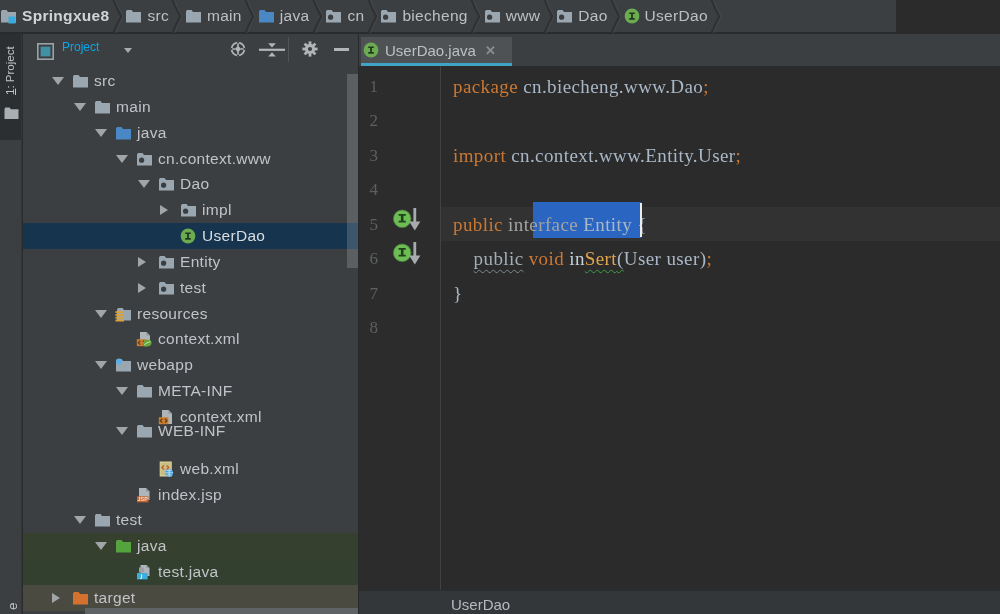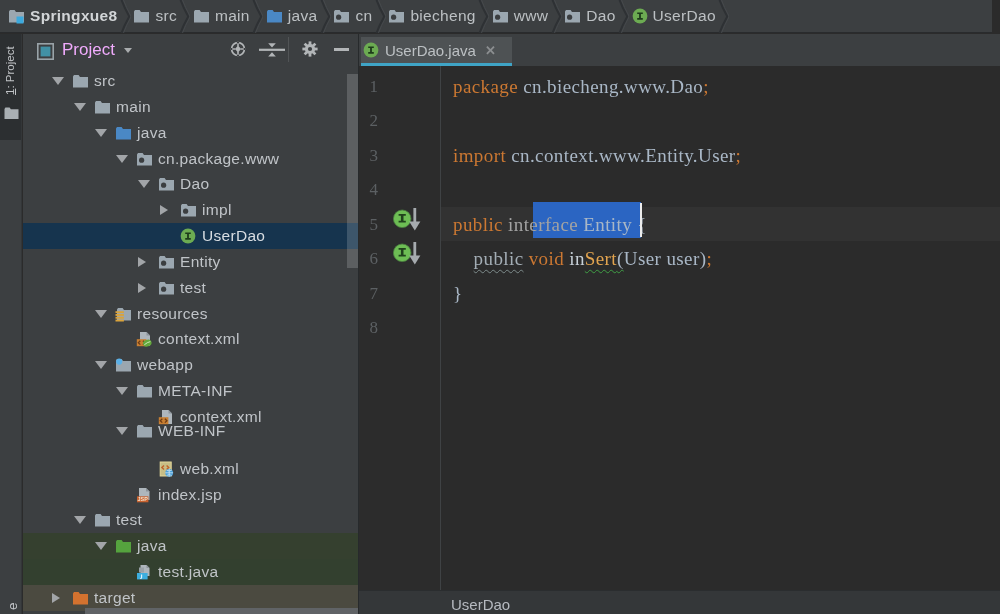--- a/index.html
+++ b/index.html
@@ -1,36 +1,36 @@
 <!DOCTYPE html>
 <html><head><meta charset="utf-8"><style>
 * { margin:0; padding:0; box-sizing:border-box; }
 html,body { width:1000px; height:614px; overflow:hidden; background:#2b2b2b;
   font-family:"Liberation Sans", sans-serif; }
 #root { position:absolute; inset:0; width:1000px; height:614px; }
 
 
-#navbar { position:absolute; left:0; top:0; width:992px; height:33px; background:#3c3f41;
-  border-bottom:1px solid #292b2d; display:flex; align-items:center; padding-left:8px; }
+#navbar { position:absolute; left:0; top:0; width:896px; height:33px; background:#3c3f41;
+  border-bottom:1px solid #292b2d; display:flex; align-items:center; }
 .crumb { display:flex; align-items:center; }
 .cicon { display:flex; align-items:center; margin-right:5px; }
 .cicon svg { display:block; }
 .clabel { font-size:15.5px; letter-spacing:0.3px; color:#bcc0c3; white-space:pre; }
 .bsep { display:flex; align-items:center; height:33px; margin:0 2.5px; }
 .bsep svg { display:block; }
 
 
 #stripe { position:absolute; left:0; top:34px; width:22px; height:580px; background:#3c3f41;
   border-right:1px solid #333638; }
 .rletter { position:absolute; transform:rotate(-90deg); transform-origin:0 0; font-size:13.5px; color:#c6c9cc; }
 
 
 #toolhead { position:absolute; left:23px; top:34px; width:335px; height:32px; background:#3c3f41; }
 #tpicon { position:absolute; left:14px; top:9px; }
-#tptext { position:absolute; left:39px; top:6px; font-size:17px; color:#f0abfc; }
+#tptext { position:absolute; left:39px; top:6px; font-size:12px; color:#0ea5e9; }
 #tparrow { position:absolute; left:101px; top:14px; width:0; height:0;
   border-left:4.5px solid transparent; border-right:4.5px solid transparent; border-top:5px solid #a9acae; }
 .thicon { position:absolute; top:7px; }
 #thsep { position:absolute; left:265px; top:3px; width:1px; height:25px; background:#515456; }
 #thminus { position:absolute; left:311px; top:14px; width:15px; height:2.6px; background:#b2b5b7; }
 
 
 #tree { position:absolute; left:23px; top:66px; width:335px; height:548px; background:#3c3f41; }
 .trow { position:absolute; left:0; width:335px; height:26px; }
 .trow.selblue { background:#16344e; }
@@ -303,21 +303,21 @@
 <div class="trow " style="top:80px">
         <span class="tarw" style="left:93px">
           <span class="tar tdown"></span>
         </span>
         <span class="ticon" style="left:113px">
           <svg width="17" height="16" viewBox="0 0 17 16" style="" xmlns="http://www.w3.org/2000/svg">
             <path d="M1 14.5 V3.6 L2 2 h4.6 l1.4 2 H16 v10.5 z" fill="#9ba7b0"></path>
             <circle cx="5.6" cy="9.2" r="2.6" fill="#3b3e40"></circle>
           </svg>
         </span>
-        <span class="tlabel" style="left:135px">cn.package.www</span>
+        <span class="tlabel" style="left:135px">cn.context.www</span>
       </div>
 <div class="trow " style="top:105px">
         <span class="tarw" style="left:115px">
           <span class="tar tdown"></span>
         </span>
         <span class="ticon" style="left:135px">
           <svg width="17" height="16" viewBox="0 0 17 16" style="" xmlns="http://www.w3.org/2000/svg">
             <path d="M1 14.5 V3.6 L2 2 h4.6 l1.4 2 H16 v10.5 z" fill="#9ba7b0"></path>
             <circle cx="5.6" cy="9.2" r="2.6" fill="#3b3e40"></circle>
           </svg>

